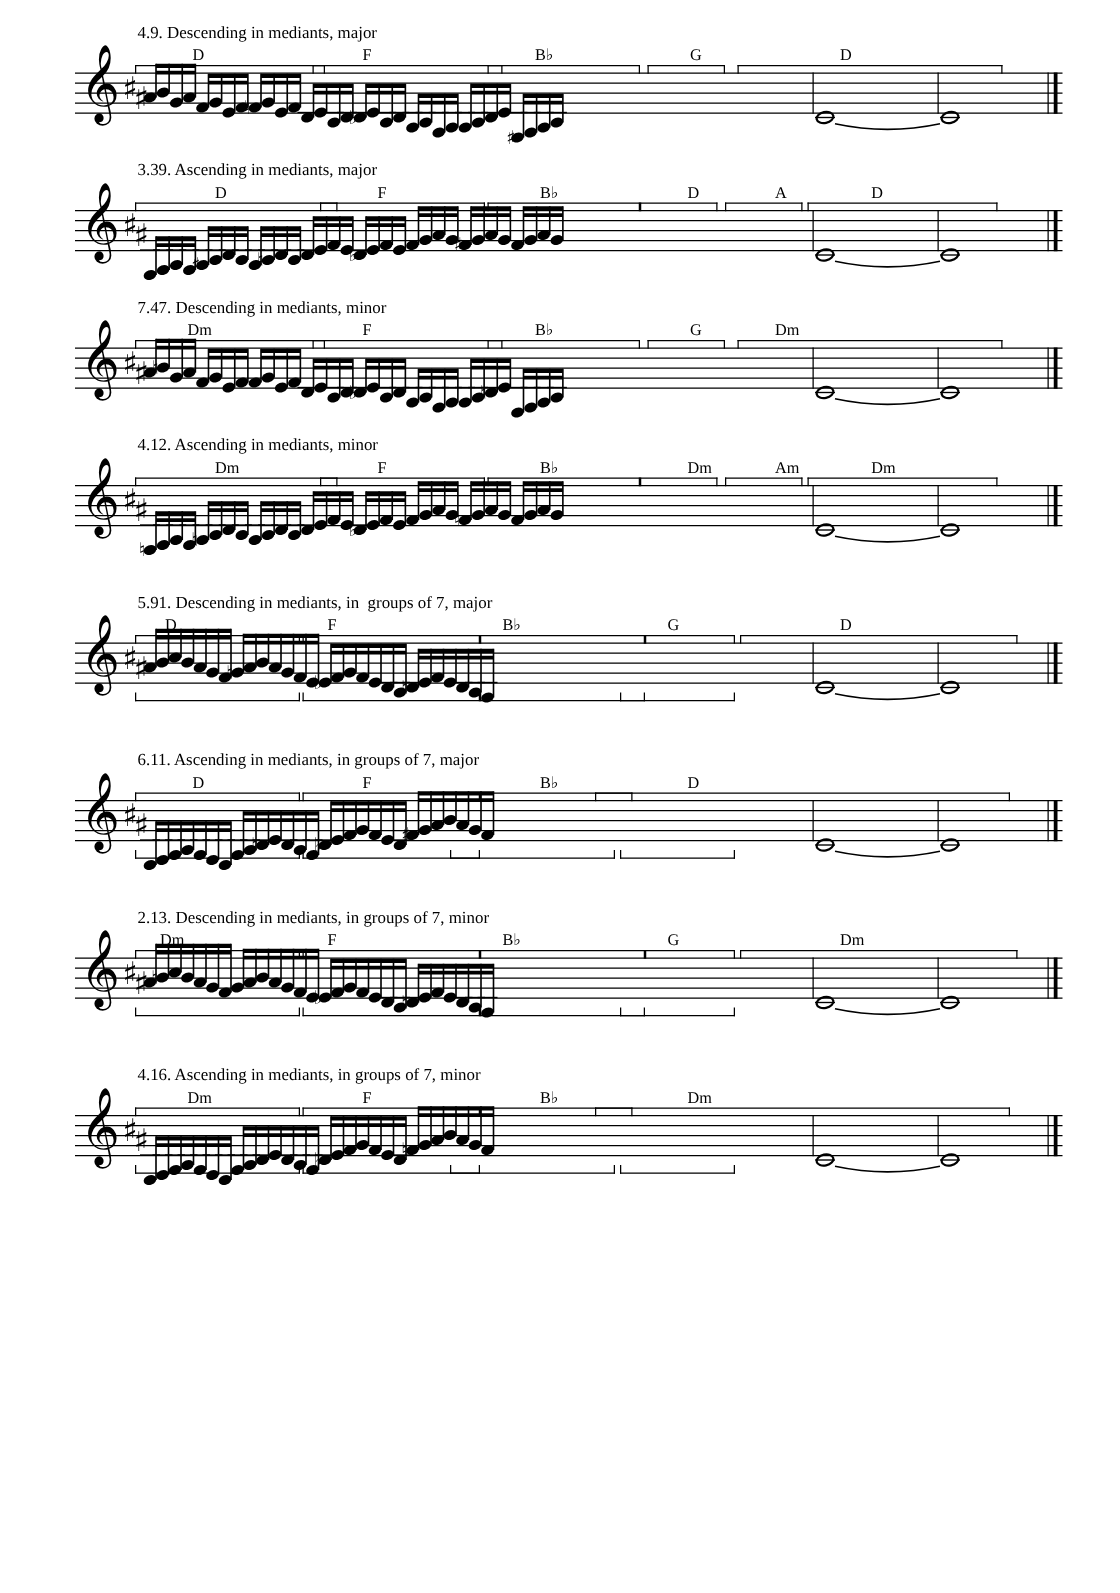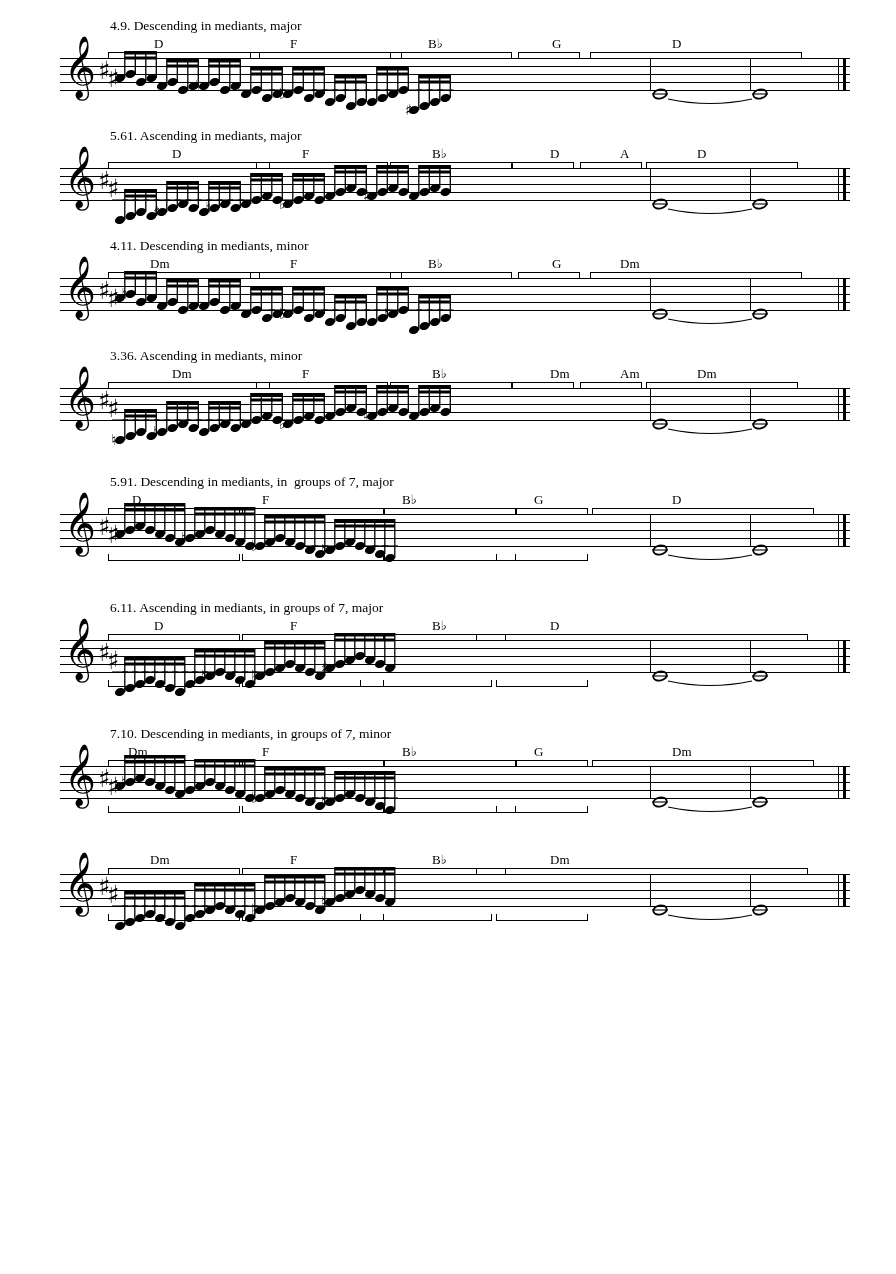--- a/index.html
+++ b/index.html
@@ -268,21 +268,21 @@
               <path d="M608 41 Q650 50 692 41" fill="none" stroke="#000" stroke-width="1.2"></path>
             </svg>
           </div>
           <div class="barline" style="left: 590px;"></div>
           <div class="barline" style="left: 690px;"></div>
           <div class="endbar-thin" style="left: 778px;"></div>
           <div class="endbar-thick" style="left: 783px;"></div>
         </div>
       </div>
       <div class="exercise" style="margin-top: 18px;">
-        <div class="ex-title">5.61. Ascending in mediants, major</div>
+        <div class="ex-title">3.39. Ascending in mediants, major</div>
         <div class="staff-wrap">
           <div class="staff-lines">
             <i class="sl0"></i>
             <i class="sl1"></i>
             <i class="sl2"></i>
             <i class="sl3"></i>
             <i class="sl4"></i>
           </div>
           <div class="clef">𝄞</div>
           <div class="keysig ks1">♯</div>
@@ -406,21 +406,21 @@
               <path d="M608 41 Q650 50 692 41" fill="none" stroke="#000" stroke-width="1.2"></path>
             </svg>
           </div>
           <div class="barline" style="left: 590px;"></div>
           <div class="barline" style="left: 690px;"></div>
           <div class="endbar-thin" style="left: 778px;"></div>
           <div class="endbar-thick" style="left: 783px;"></div>
         </div>
       </div>
       <div class="exercise" style="margin-top: 18px;">
-        <div class="ex-title">4.11. Descending in mediants, minor</div>
+        <div class="ex-title">7.47. Descending in mediants, minor</div>
         <div class="staff-wrap">
           <div class="staff-lines">
             <i class="sl0"></i>
             <i class="sl1"></i>
             <i class="sl2"></i>
             <i class="sl3"></i>
             <i class="sl4"></i>
           </div>
           <div class="clef">𝄞</div>
           <div class="keysig ks1">♯</div>
@@ -544,21 +544,21 @@
               <path d="M608 41 Q650 50 692 41" fill="none" stroke="#000" stroke-width="1.2"></path>
             </svg>
           </div>
           <div class="barline" style="left: 590px;"></div>
           <div class="barline" style="left: 690px;"></div>
           <div class="endbar-thin" style="left: 778px;"></div>
           <div class="endbar-thick" style="left: 783px;"></div>
         </div>
       </div>
       <div class="exercise" style="margin-top: 18px;">
-        <div class="ex-title">3.36. Ascending in mediants, minor</div>
+        <div class="ex-title">4.12. Ascending in mediants, minor</div>
         <div class="staff-wrap">
           <div class="staff-lines">
             <i class="sl0"></i>
             <i class="sl1"></i>
             <i class="sl2"></i>
             <i class="sl3"></i>
             <i class="sl4"></i>
           </div>
           <div class="clef">𝄞</div>
           <div class="keysig ks1">♯</div>
@@ -919,21 +919,21 @@
               <path d="M608 41 Q650 50 692 41" fill="none" stroke="#000" stroke-width="1.2"></path>
             </svg>
           </div>
           <div class="barline" style="left: 590px;"></div>
           <div class="barline" style="left: 690px;"></div>
           <div class="endbar-thin" style="left: 778px;"></div>
           <div class="endbar-thick" style="left: 783px;"></div>
         </div>
       </div>
       <div class="exercise" style="margin-top: 34px;">
-        <div class="ex-title">7.10. Descending in mediants, in groups of 7, minor</div>
+        <div class="ex-title">2.13. Descending in mediants, in groups of 7, minor</div>
         <div class="staff-wrap">
           <div class="staff-lines">
             <i class="sl0"></i>
             <i class="sl1"></i>
             <i class="sl2"></i>
             <i class="sl3"></i>
             <i class="sl4"></i>
           </div>
           <div class="clef">𝄞</div>
           <div class="keysig ks1">♯</div>
@@ -1034,20 +1034,21 @@
               <path d="M608 41 Q650 50 692 41" fill="none" stroke="#000" stroke-width="1.2"></path>
             </svg>
           </div>
           <div class="barline" style="left: 590px;"></div>
           <div class="barline" style="left: 690px;"></div>
           <div class="endbar-thin" style="left: 778px;"></div>
           <div class="endbar-thick" style="left: 783px;"></div>
         </div>
       </div>
       <div class="exercise" style="margin-top: 34px;">
+        <div class="ex-title">4.16. Ascending in mediants, in groups of 7, minor</div>
         <div class="staff-wrap">
           <div class="staff-lines">
             <i class="sl0"></i>
             <i class="sl1"></i>
             <i class="sl2"></i>
             <i class="sl3"></i>
             <i class="sl4"></i>
           </div>
           <div class="clef">𝄞</div>
           <div class="keysig ks1">♯</div>

